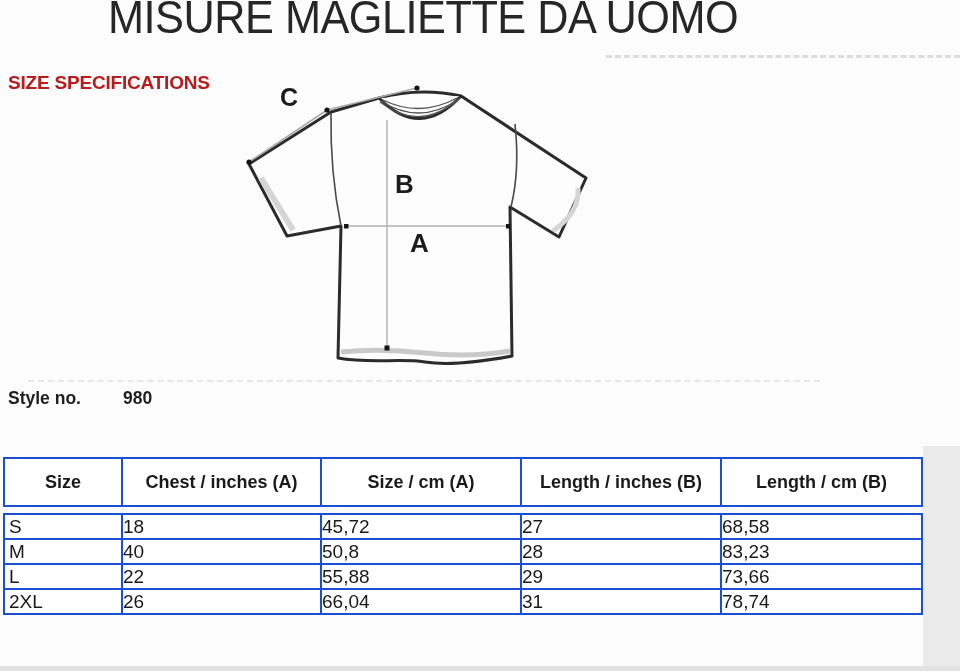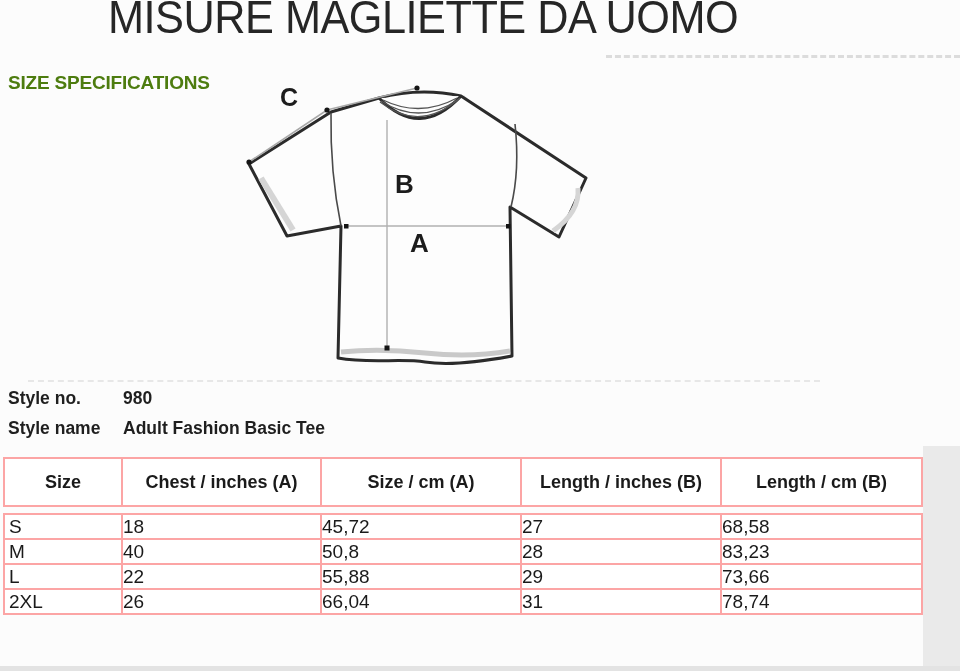--- a/index.html
+++ b/index.html
@@ -15,21 +15,21 @@
   
   .main-title {
     position:absolute; left:108px; top:-7px;
     font-size:46px; line-height:1.05; font-weight:400;
     letter-spacing:-0.5px; color:#262626;
     transform:scaleX(0.94); transform-origin:left top;
     white-space:nowrap;
   }
   .spec-label {
     position:absolute; left:8px; top:72px;
-    font-size:19px; font-weight:bold; letter-spacing:-0.2px; color:#4d7c0f;
+    font-size:19px; font-weight:bold; letter-spacing:-0.2px; color:#b91c1c;
     white-space:nowrap;
   }
 
   
   .diagram { position:absolute; left:210px; top:80px; width:420px; height:300px; }
   .measure-letter { font-family:"Liberation Sans", sans-serif; font-weight:bold; fill:#1c1c1c; }
 
   
   .style-info { position:absolute; left:8px; top:388px; font-size:17.5px; font-weight:bold; color:#1f1f1f; }
   .style-row { display:flex; margin-bottom:9px; }
@@ -37,21 +37,21 @@
 
   
   table.sizes {
     border-collapse:collapse; table-layout:fixed;
     position:absolute; left:3px; width:918px;
     background:#ffffff;
   }
   .tbl-header { top:457px; }
   .tbl-body   { top:513px; }
   th, td {
-    border:2px solid #fca5a5;
+    border:2px solid #1d4ed8;
     padding:0; white-space:nowrap; overflow:hidden;
     color:#1a1a1a; background:#fff;
   }
   th { font-size:18px; font-weight:bold; height:46px; text-align:center; vertical-align:middle; }
   td { font-size:19px; font-weight:400; height:23px; line-height:23px; vertical-align:middle; }
   td.size-col { text-align:left; padding-left:4px; }
 
   
   .artifact { position:absolute; pointer-events:none; }
   .art-right  { left:923px; top:446px; width:37px; height:225px; background:#eaeaea; }
@@ -116,24 +116,20 @@
   <text x="280" y="106" font-size="25" class="measure-letter">C</text>
   <text x="395" y="193" font-size="26" class="measure-letter">B</text>
   <text x="410" y="252" font-size="26" class="measure-letter">A</text>
 </svg>
 
 <div class="style-info">
   <div class="style-row">
     <span class="lbl">Style no.</span>
     <span class="val">980</span>
   </div>
-  <div class="style-row">
-    <span class="lbl">Style name</span>
-    <span class="val">Adult Fashion Basic Tee</span>
-  </div>
 </div>
 
 <table class="sizes tbl-header">
   <colgroup>
       <col style="width:118px">
       <col style="width:199px">
       <col style="width:200px">
       <col style="width:200px">
       <col style="width:201px">
     </colgroup>

